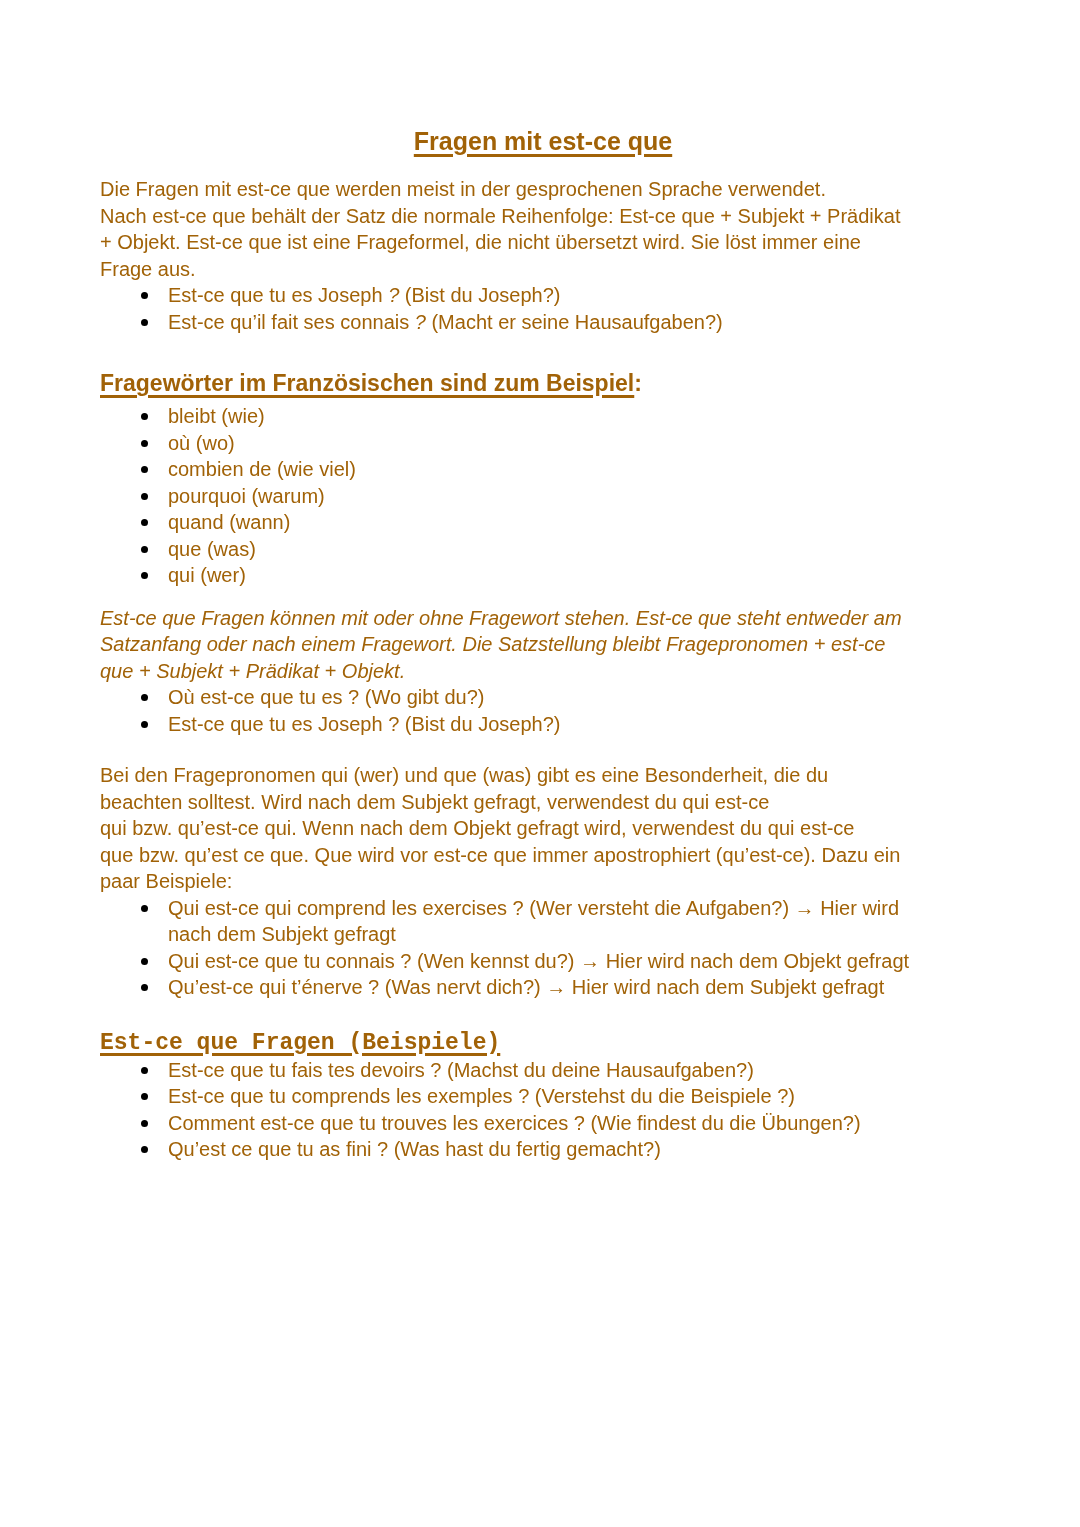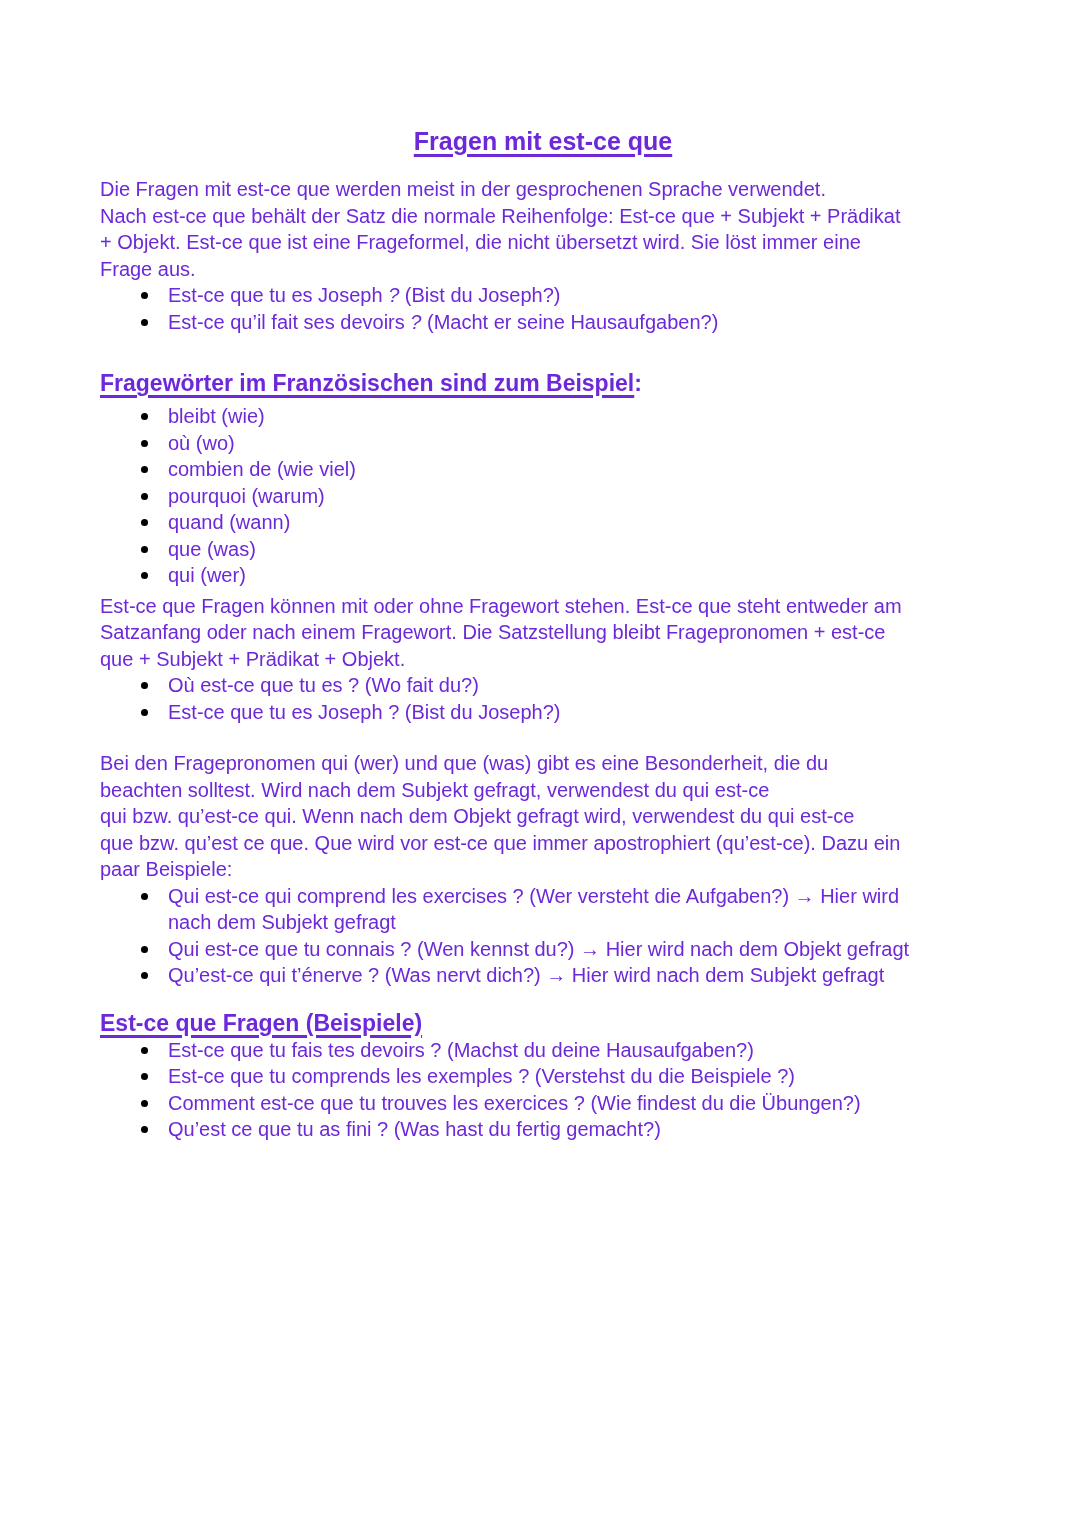--- a/index.html
+++ b/index.html
@@ -2,21 +2,21 @@
 <html lang="de"><head>
 <meta charset="utf-8">
 <style>
   html, body { margin: 0; padding: 0; background: #ffffff; }
   .page {
     position: relative;
     width: 1080px;
     height: 1527px;
     background: #ffffff;
     font-family: "Liberation Sans", sans-serif;
-    color: #6d28d9;
+    color: #a16207;
     overflow: hidden;
   }
   .content {
     position: absolute;
     left: 100px;
     top: 0;
     width: 886px;
   }
   .doc-title {
     margin: 126px 0 0 0;
@@ -58,23 +58,23 @@
     border-radius: 50%;
     background: #000000;
   }
   .bullet-text { white-space: pre-wrap; }
   .italic { font-style: italic; }
 
   
   .sp-intro-para   { margin-top: 20px; }
   .sp-heading-qw   { margin-top: 34px; }
   .sp-list-qw      { margin-top: 6px; }
-  .sp-position-para{ margin-top: 4px; }
+  .sp-position-para{ margin-top: 16px; font-style: italic; }
   .sp-quique-para  { margin-top: 25px; }
-  .sp-heading-ex   { margin-top: 20px; }
+  .sp-heading-ex   { margin-top: 28px; font-family: Liberation Mono, monospace; }
   .sp-list-ex      { margin-top: 0; }
 </style>
 </head>
 <body>
 
 <div class="page">
   <div class="content">
 
     <h1 class="doc-title"><span class="underline">Fragen mit est-ce que</span></h1>
 
@@ -84,21 +84,21 @@
 Frage aus.</p>
 
     <div class="bullets">
 
     <div class="bullet-row">
           <span class="bullet-dot"></span>
           <span class="bullet-text"><span>Est-ce que tu es Joseph </span><span class="italic">?</span><span> (Bist du Joseph?)</span></span>
         </div>
         <div class="bullet-row">
           <span class="bullet-dot"></span>
-          <span class="bullet-text"><span>Est-ce qu’il fait ses devoirs </span><span class="italic">?</span><span> (Macht er seine Hausaufgaben?)</span></span>
+          <span class="bullet-text"><span>Est-ce qu’il fait ses connais </span><span class="italic">?</span><span> (Macht er seine Hausaufgaben?)</span></span>
         </div>
       </div>
 
     <h2 class="heading sp-heading-qw"><span class="underline">Fragewörter im Französischen sind zum Beispiel</span><span>:</span></h2>
 
     <div class="bullets sp-list-qw">
 
     <div class="bullet-row">
           <span class="bullet-dot"></span>
           <span class="bullet-text"><span>bleibt (wie)</span></span>
@@ -130,21 +130,21 @@
       </div>
 
     <p class="para sp-position-para">Est-ce que Fragen können mit oder ohne Fragewort stehen. Est-ce que steht entweder am
 Satzanfang oder nach einem Fragewort. Die Satzstellung bleibt Fragepronomen + est-ce
 que + Subjekt + Prädikat + Objekt.</p>
 
     <div class="bullets">
 
     <div class="bullet-row">
           <span class="bullet-dot"></span>
-          <span class="bullet-text"><span>Où est-ce que tu es ? (Wo fait du?)</span></span>
+          <span class="bullet-text"><span>Où est-ce que tu es ? (Wo gibt du?)</span></span>
         </div>
         <div class="bullet-row">
           <span class="bullet-dot"></span>
           <span class="bullet-text"><span>Est-ce que tu es Joseph ? (Bist du Joseph?)</span></span>
         </div>
       </div>
 
     <p class="para sp-quique-para">Bei den Fragepronomen qui (wer) und que (was) gibt es eine Besonderheit, die du
 beachten solltest. Wird nach dem Subjekt gefragt, verwendest du qui est-ce
 qui bzw. qu’est-ce qui. Wenn nach dem Objekt gefragt wird, verwendest du qui est-ce

